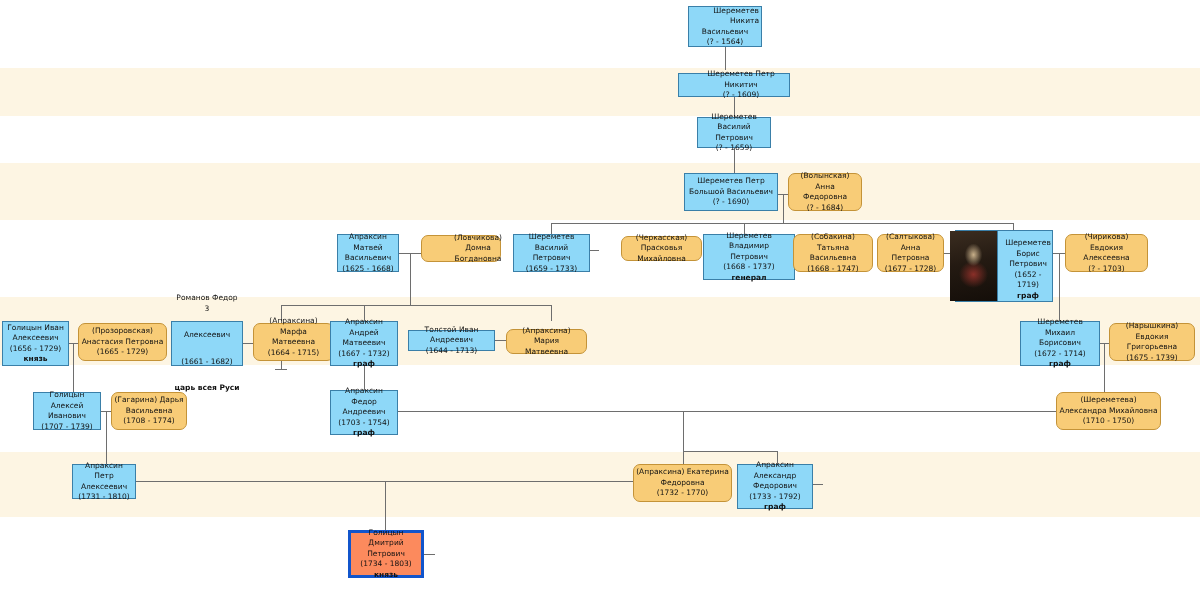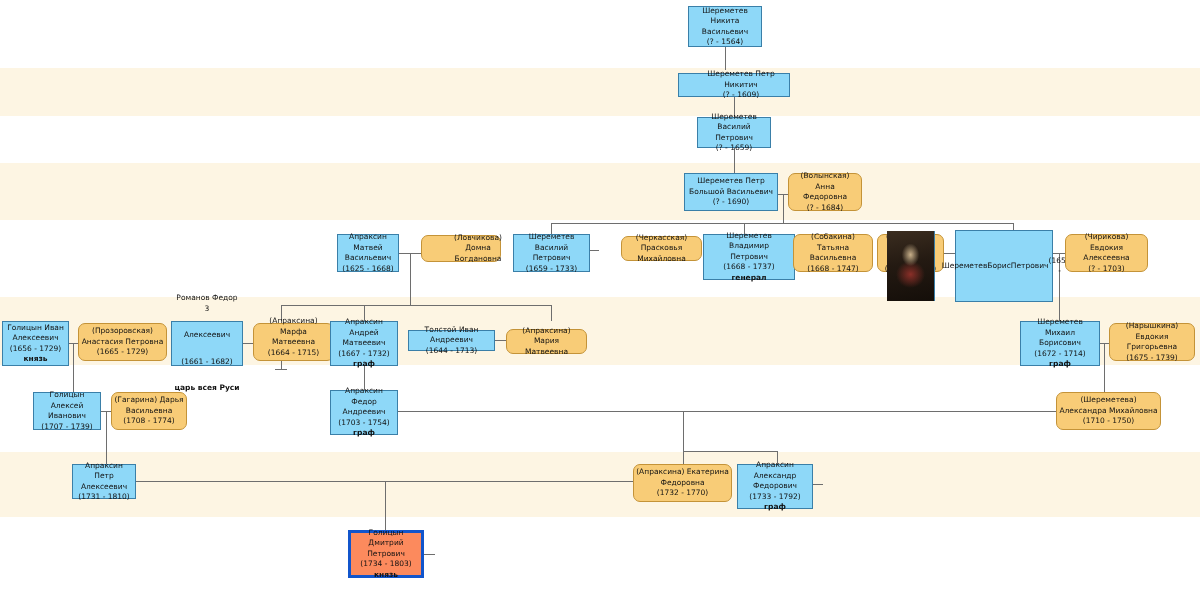--- a/index.html
+++ b/index.html
@@ -82,23 +82,22 @@
     flex: 0 0 47px;
     background:
       radial-gradient(ellipse 30% 26% at 50% 34%, #c8b08a 0%, rgba(200,176,138,0) 62%),
       radial-gradient(ellipse 48% 30% at 50% 62%, #8a2f28 0%, rgba(138,47,40,0) 64%),
       linear-gradient(170deg, #3b2d20 0%, #241a12 45%, #140e09 100%);
     border-right: 1px solid #3a7fa8;
   }
   .withimg .txt {
     flex: 1 1 auto;
     display: flex;
-    flex-direction: row;
+    flex-direction: column;
     align-items: center;
-    justify-content: center;
     padding: 7px;
   }
 </style>
 </head>
 <body>
 
 <div id="chart">
 
   <div class="band" style="top:68px;height:48px;"></div>
   <div class="band" style="top:163px;height:57px;"></div>
@@ -163,21 +162,21 @@
   <div class="ln lnv" style="left:683px;top:451px;height:13px;"></div>
   <div class="ln lnv" style="left:777px;top:451px;height:13px;"></div>
 
   <div class="ln lnh" style="left:136px;top:481px;width:497px;"></div>
   <div class="ln lnv" style="left:385px;top:481px;height:49px;"></div>
 
   <div class="ln lnh" style="left:813px;top:484px;width:10px;"></div>
 
   <div class="ln lnh" style="left:424px;top:554px;width:11px;"></div>
 
-  <div class="node male" style="left:688px;top:6px;width:74px;height:41px;">
+  <div class="node male" style="left:688px;top:6px;width:74px;height:41px;text-align:right;">
     <span class="nm">Шереметев Никита</span>
     <span class="nm">Васильевич</span>
     <span class="dt">(? - 1564)</span>
   </div>
 
   <div class="node male" style="left:678px;top:73px;width:112px;height:24px;padding-left:16px;">
     <span class="nm">Шереметев Петр Никитич</span>
     <span class="dt">(? - 1609)</span>
   </div>
 

